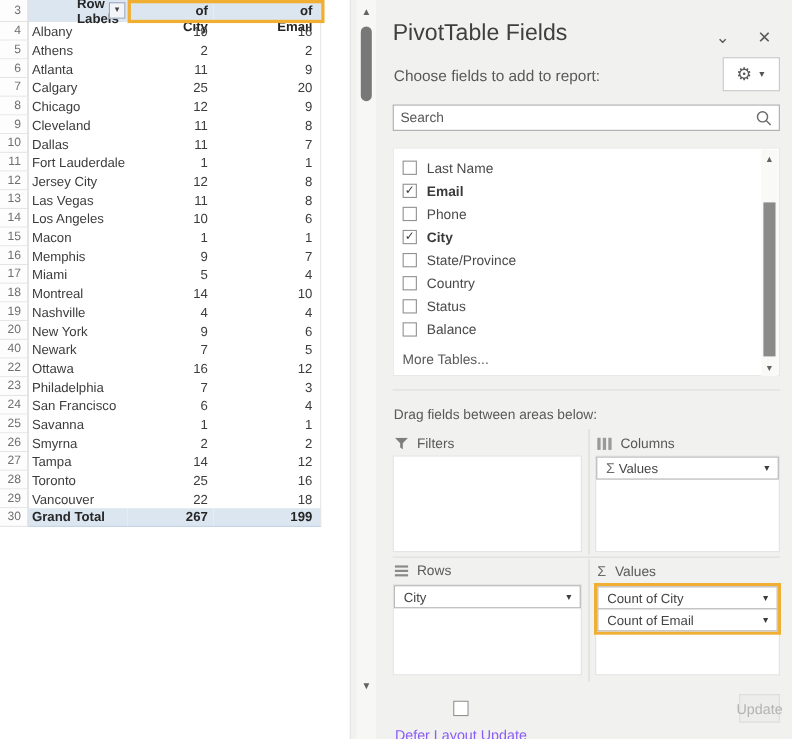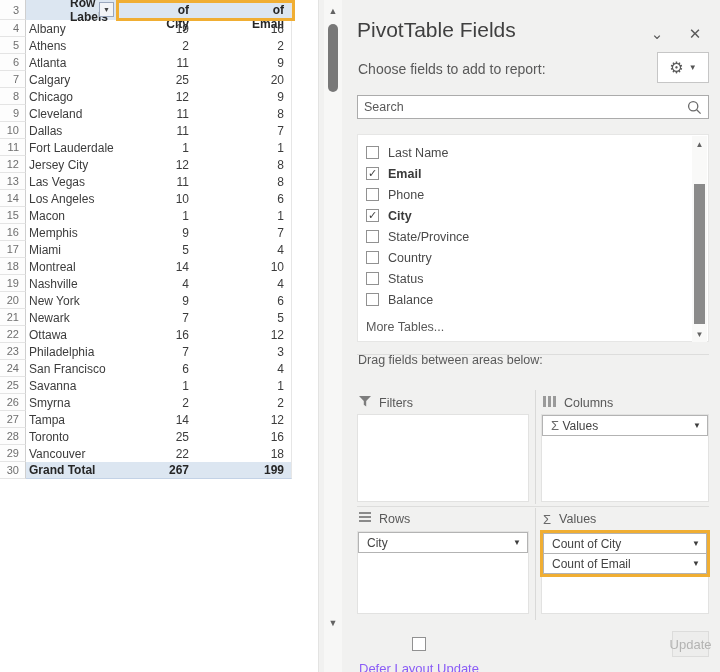--- a/index.html
+++ b/index.html
@@ -54,24 +54,24 @@
   .fitem .cb { width:13px; height:13px; border:1px solid #919191; background:#fff; font-size:11px;
         color:#3d3d3d; display:flex; align-items:center; justify-content:center; line-height:1; }
   .fitem.bold { font-weight:bold; color:#3a3a3a; }
   .more-tables { position:absolute; left:8px; bottom:7px; font-size:12.5px; color:#595959; }
   .flscroll { position:absolute; right:1px; top:1px; width:15px; height:206px; background:#f9f9f8; }
   .flscroll .arr { position:absolute; left:0; width:15px; height:12px; color:#636363; font-size:8px;
         display:flex; align-items:center; justify-content:center; }
   .flscroll .thumb { position:absolute; left:2px; top:48px; width:11px; height:140px; background:#8a8a8a; }
 
   .hdiv { position:absolute; left:0; right:0; height:1px; background:#dddddc; }
-  .draghint { position:absolute; top:353px; left:1px; font-size:12.5px; color:#595959; }
+  .draghint { position:absolute; top:370px; left:1px; font-size:12.5px; color:#595959; }
   .vdiv { position:absolute; width:1px; background:#d9d9d8; }
 
-  .area-hdr { position:absolute; font-size:12.5px; color:#595959; display:flex; align-items:flex-start; gap:8px; }
+  .area-hdr { position:absolute; font-size:12.5px; color:#595959; display:flex; align-items:center; gap:8px; }
   .abox { position:absolute; background:#fff; border:1px solid #e2e2e1; }
   .pill { height:21px; background:#fff; border:1px solid #b3b3b3; display:flex; align-items:center;
         font-size:12px; color:#444; padding:0 6px 0 8px; }
   .pill .lbl { flex:1; }
   .pill .dd { font-size:8px; color:#3d3d3d; }
   .values-hl { position:absolute; top:-2px; left:-2px; right:-2px; border:3px solid var(--gold); }
   .values-hl .pill + .pill { margin-top:-1px; }
 
   .defer { position:absolute; top:637px; left:2px; display:flex; align-items:center; gap:10px;
         font-size:13px; color:#8b5cf6;flex-direction:column; }
@@ -197,21 +197,21 @@
         <div class="cB">4</div>
         <div class="cC">4</div>
       </div>
       <div class="srow">
         <div class="rn">20</div>
         <div class="cA">New York</div>
         <div class="cB">9</div>
         <div class="cC">6</div>
       </div>
       <div class="srow">
-        <div class="rn">21</div>
+        <div class="rn">40</div>
         <div class="cA">Newark</div>
         <div class="cB">7</div>
         <div class="cC">5</div>
       </div>
       <div class="srow">
         <div class="rn">22</div>
         <div class="cA">Ottawa</div>
         <div class="cB">16</div>
         <div class="cC">12</div>
       </div>

